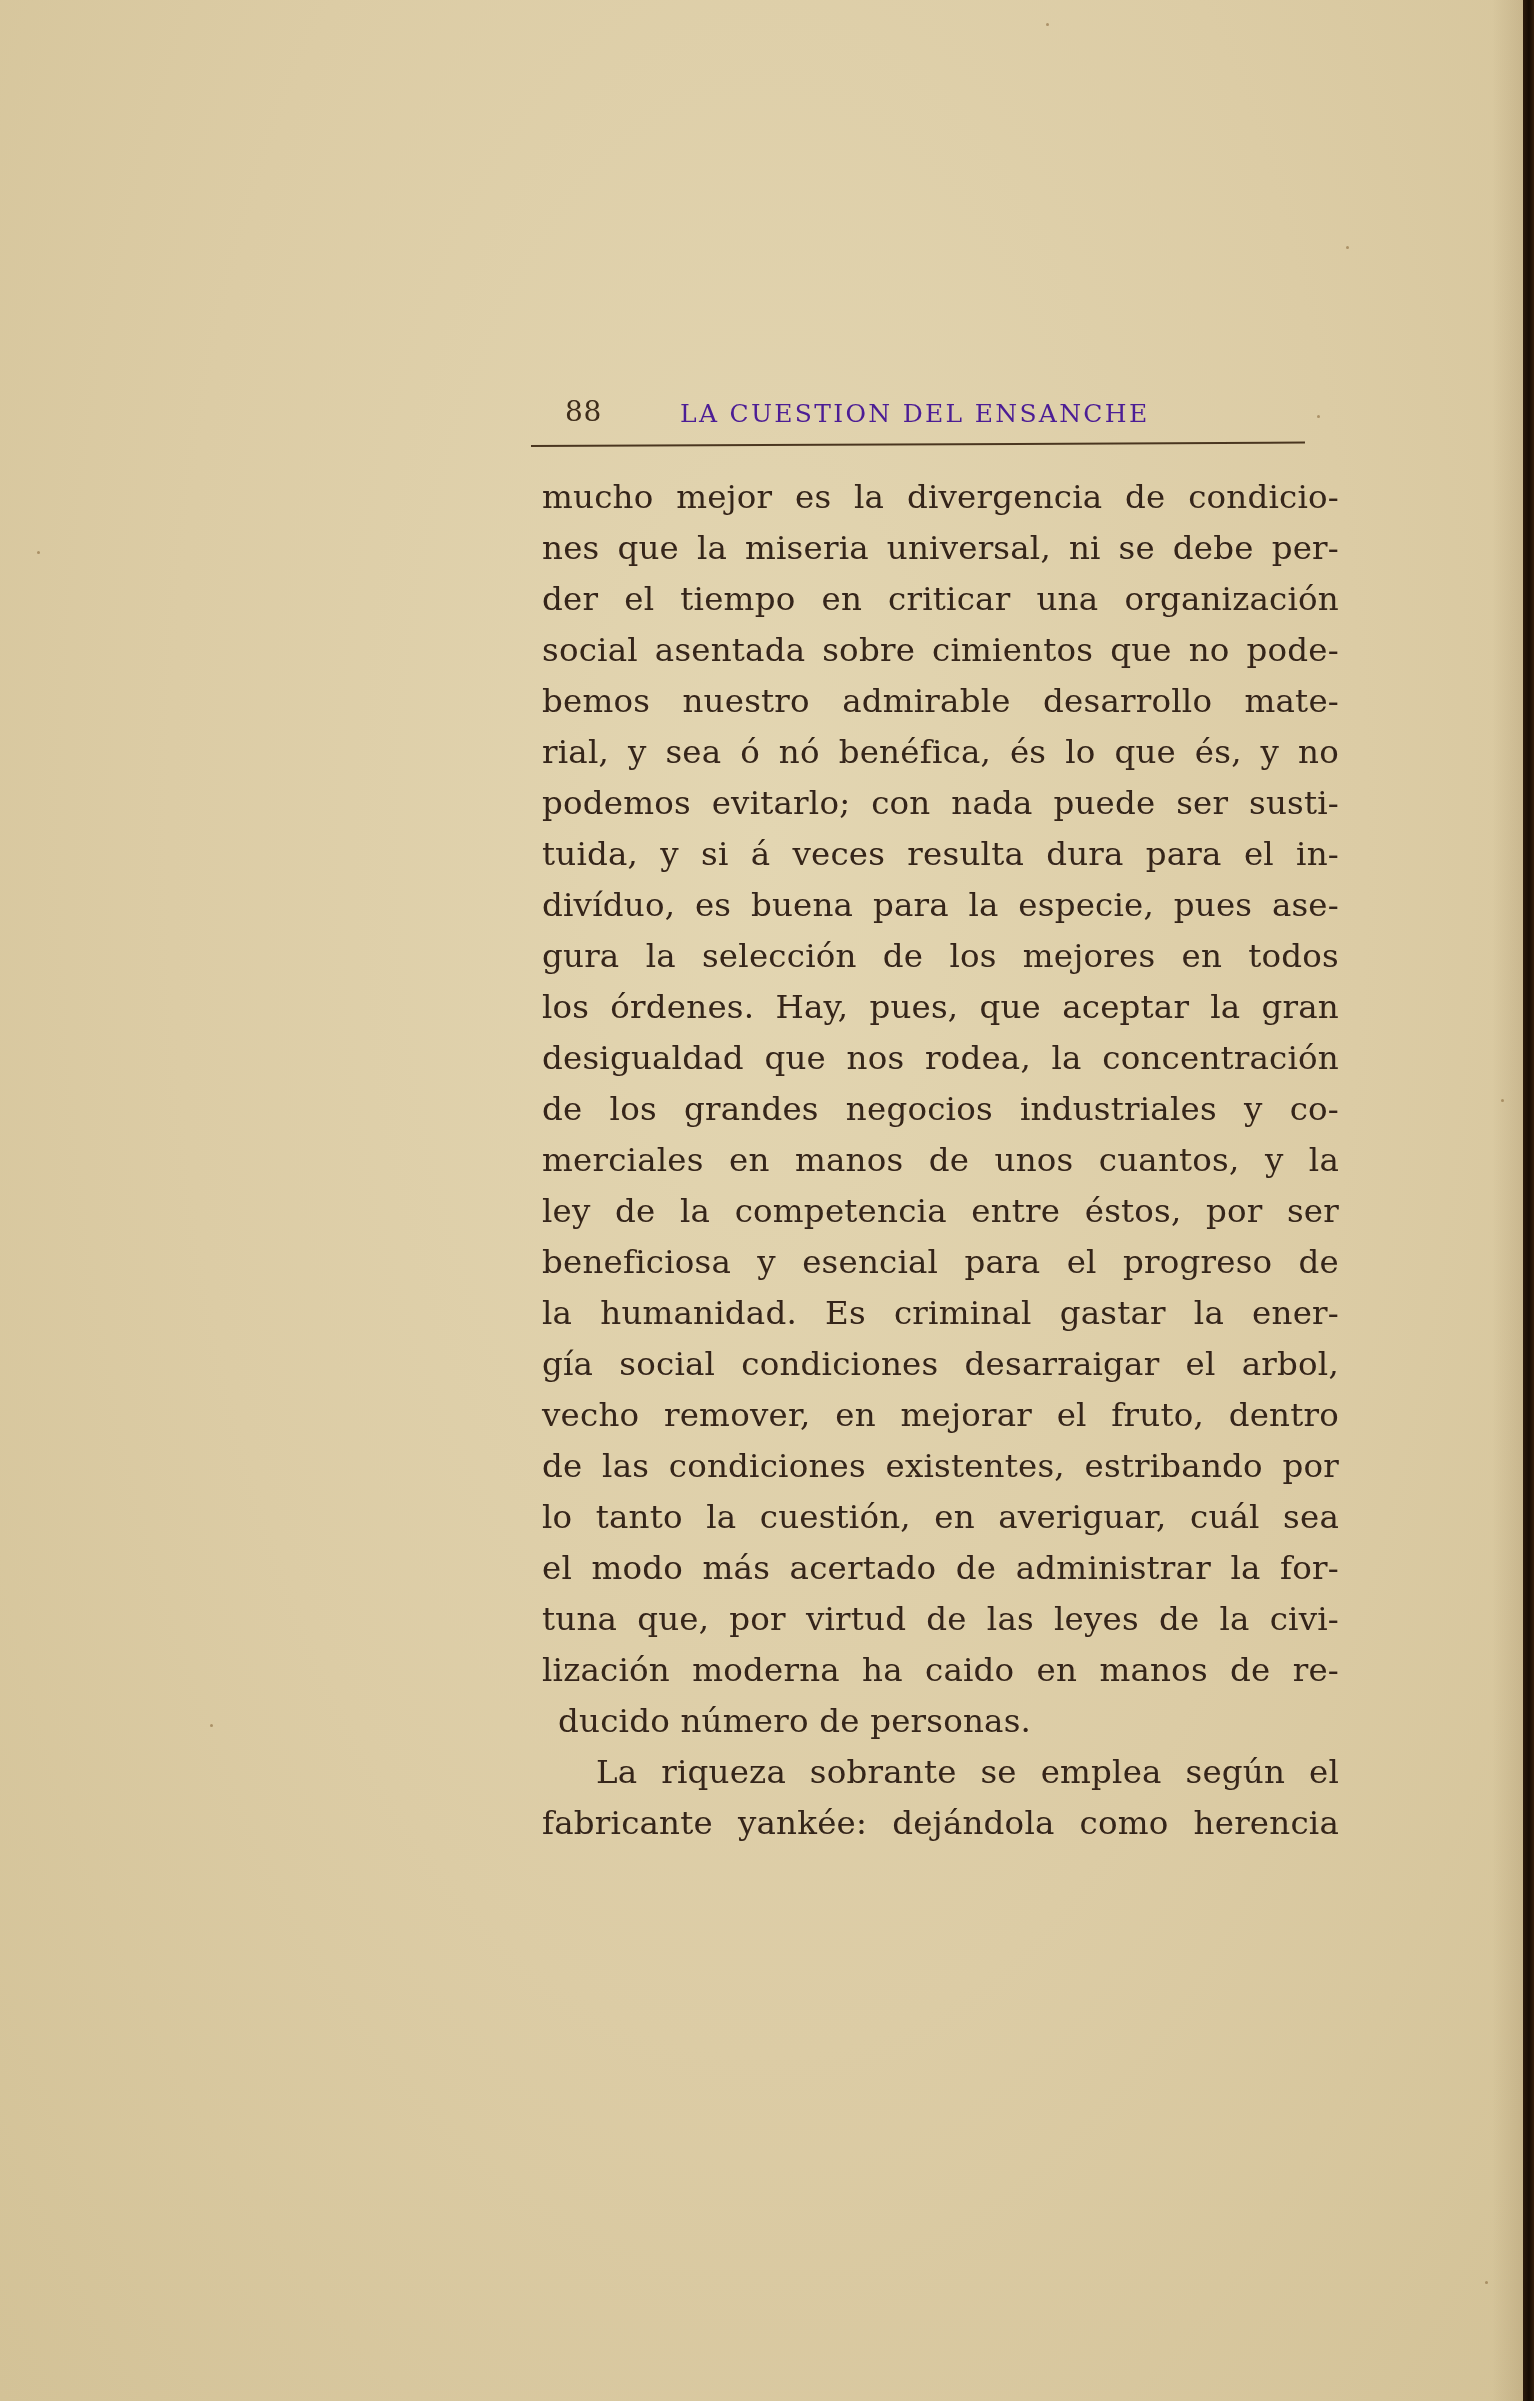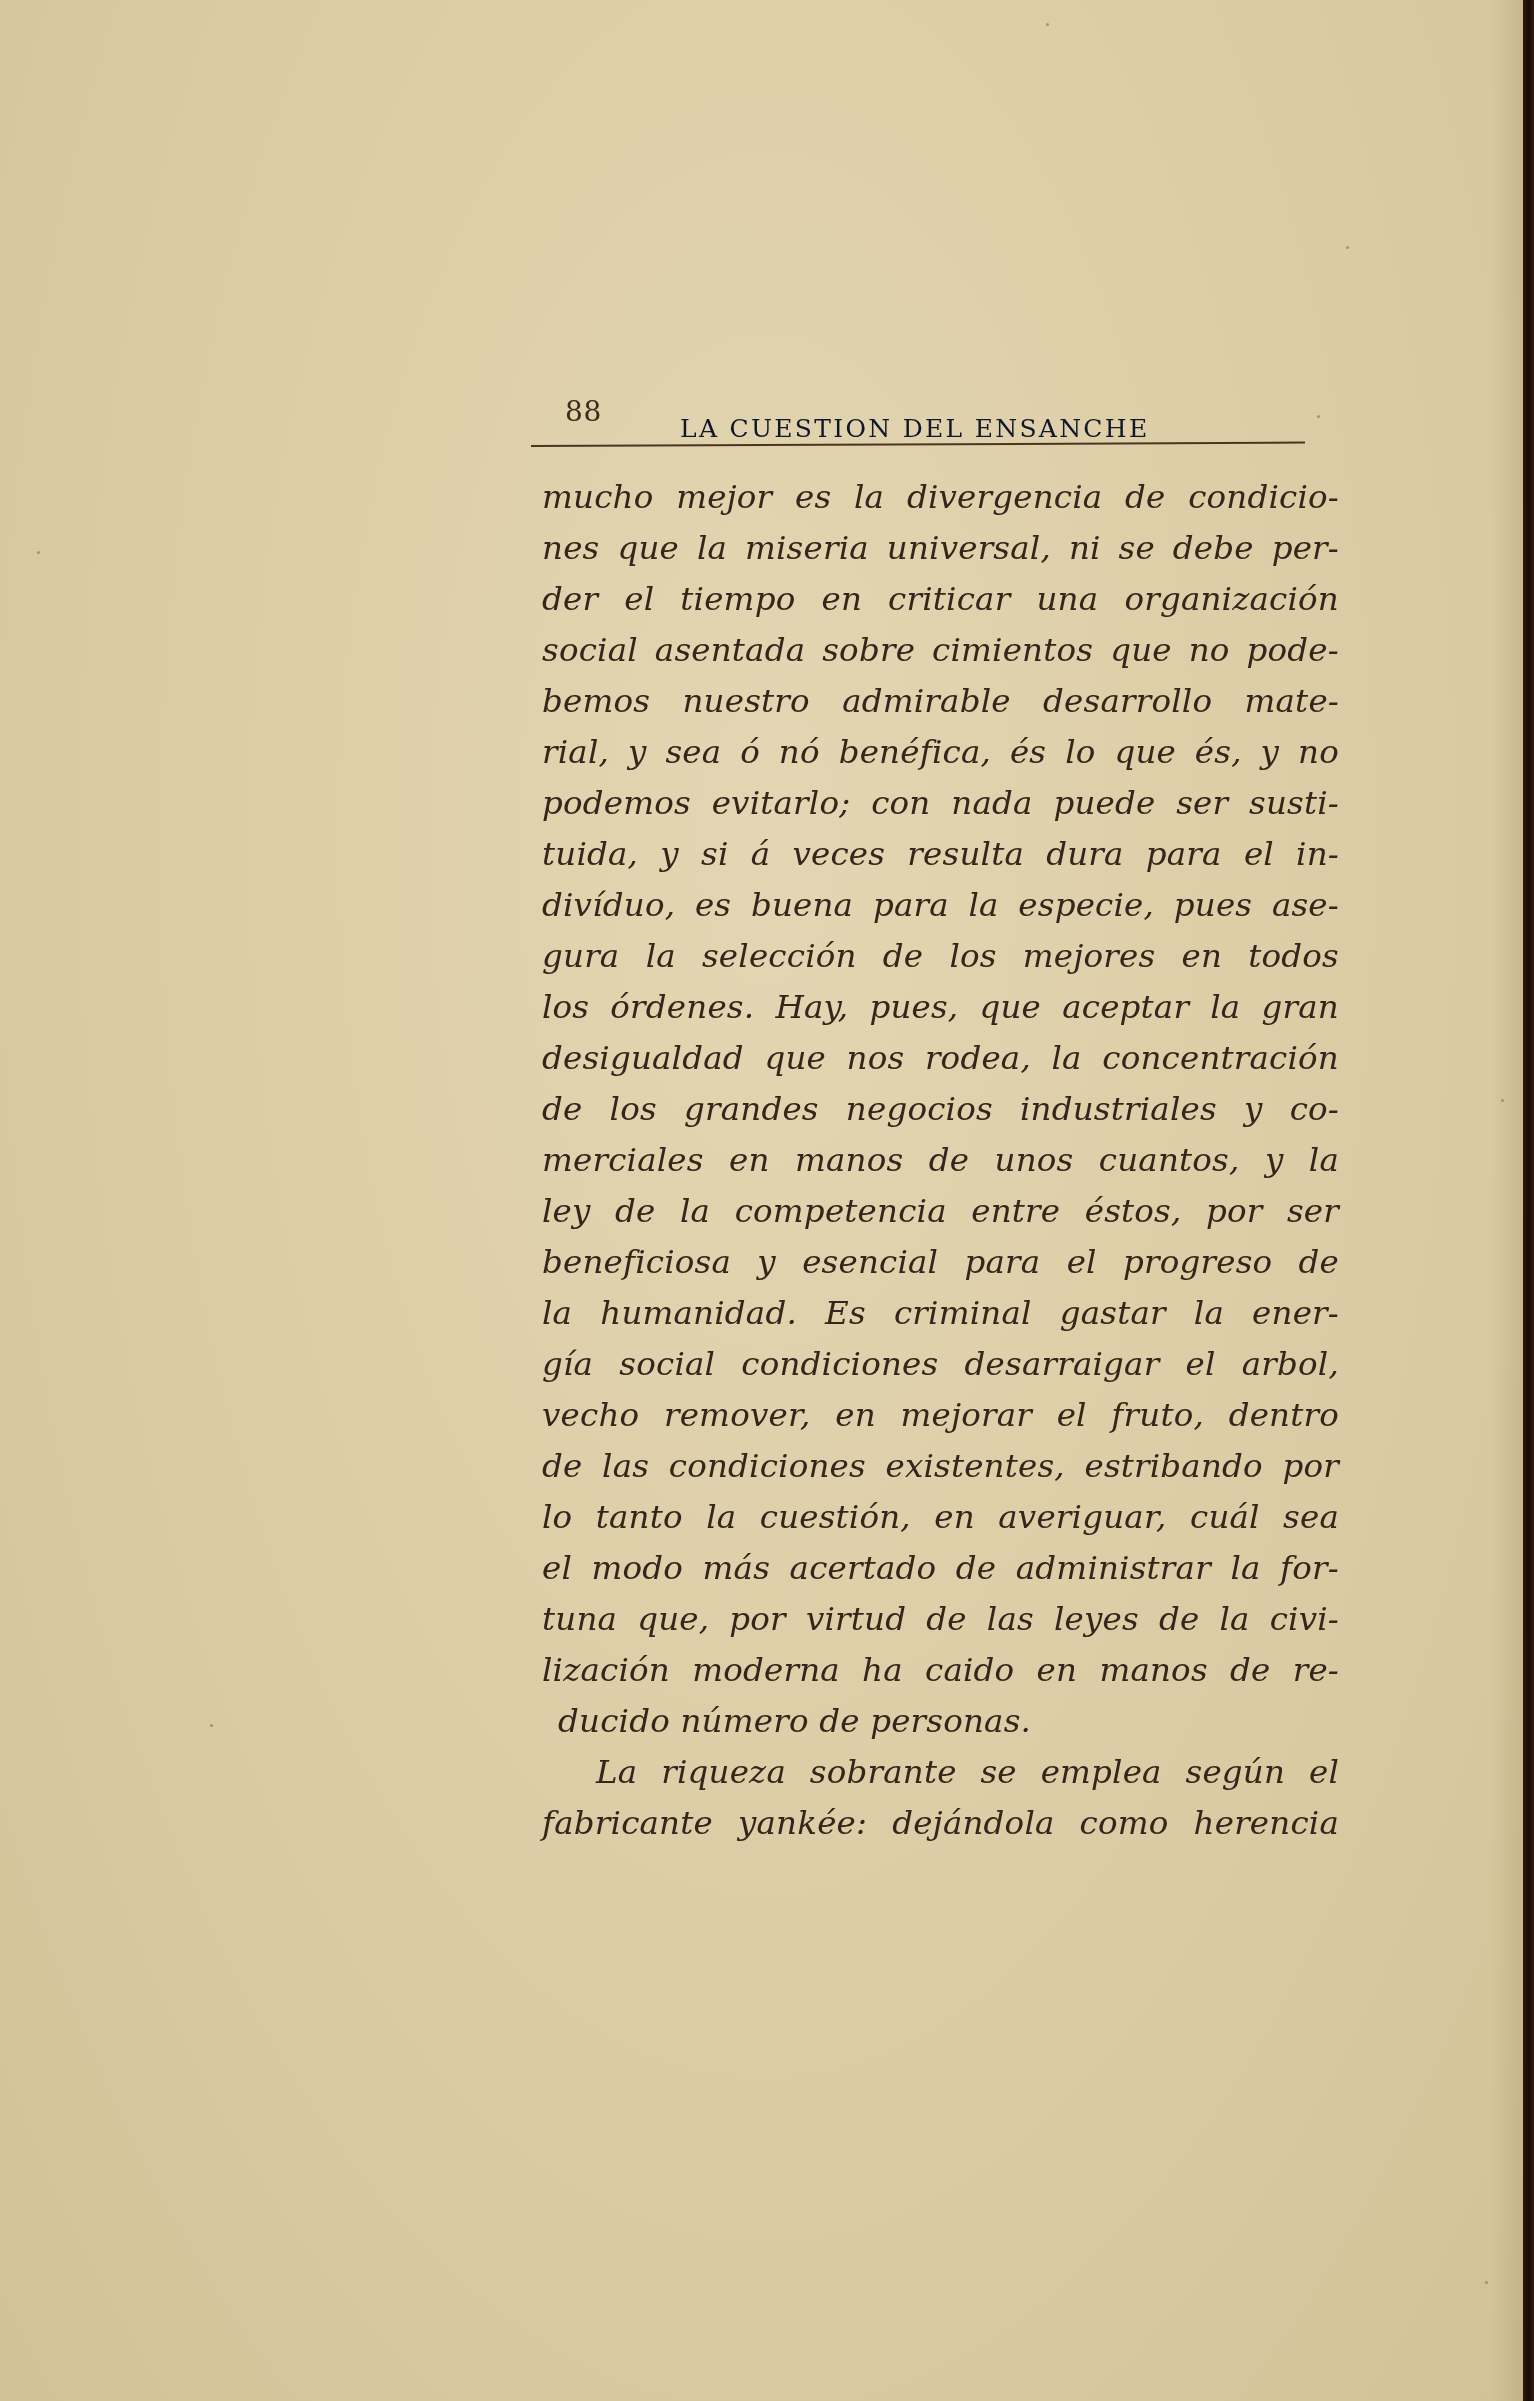--- a/index.html
+++ b/index.html
@@ -44,42 +44,41 @@
     position: absolute;
     left: 0;
     top: 0;
     font-size: 28px;
     letter-spacing: 0.8px;
     color: #3d2c1a;
   }
   .running-title {
     position: absolute;
     left: 115px;
-    top: 19px;
+    top: 4px;
     font-size: 25px;
     letter-spacing: 2.3px;
-    color: #0f172a;
+    color: #4c1d95;
     white-space: nowrap;
   }
   .header-rule {
     position: absolute;
     left: 531px;
     top: 445px;
     width: 774px;
     height: 2.3px;
     background: #4a3620;
     transform: rotate(-0.25deg);
     transform-origin: left center;
   }
   .body-text {
     position: absolute;
     left: 542px;
     top: 472px;
     width: 797px;
-    font-style: italic;
   }
   .line {
     display: block;
     height: 51px;
     line-height: 51px;
     font-size: 32.5px;
     text-align: justify;
     text-align-last: justify;
     white-space: nowrap;
     color: #35251a;

